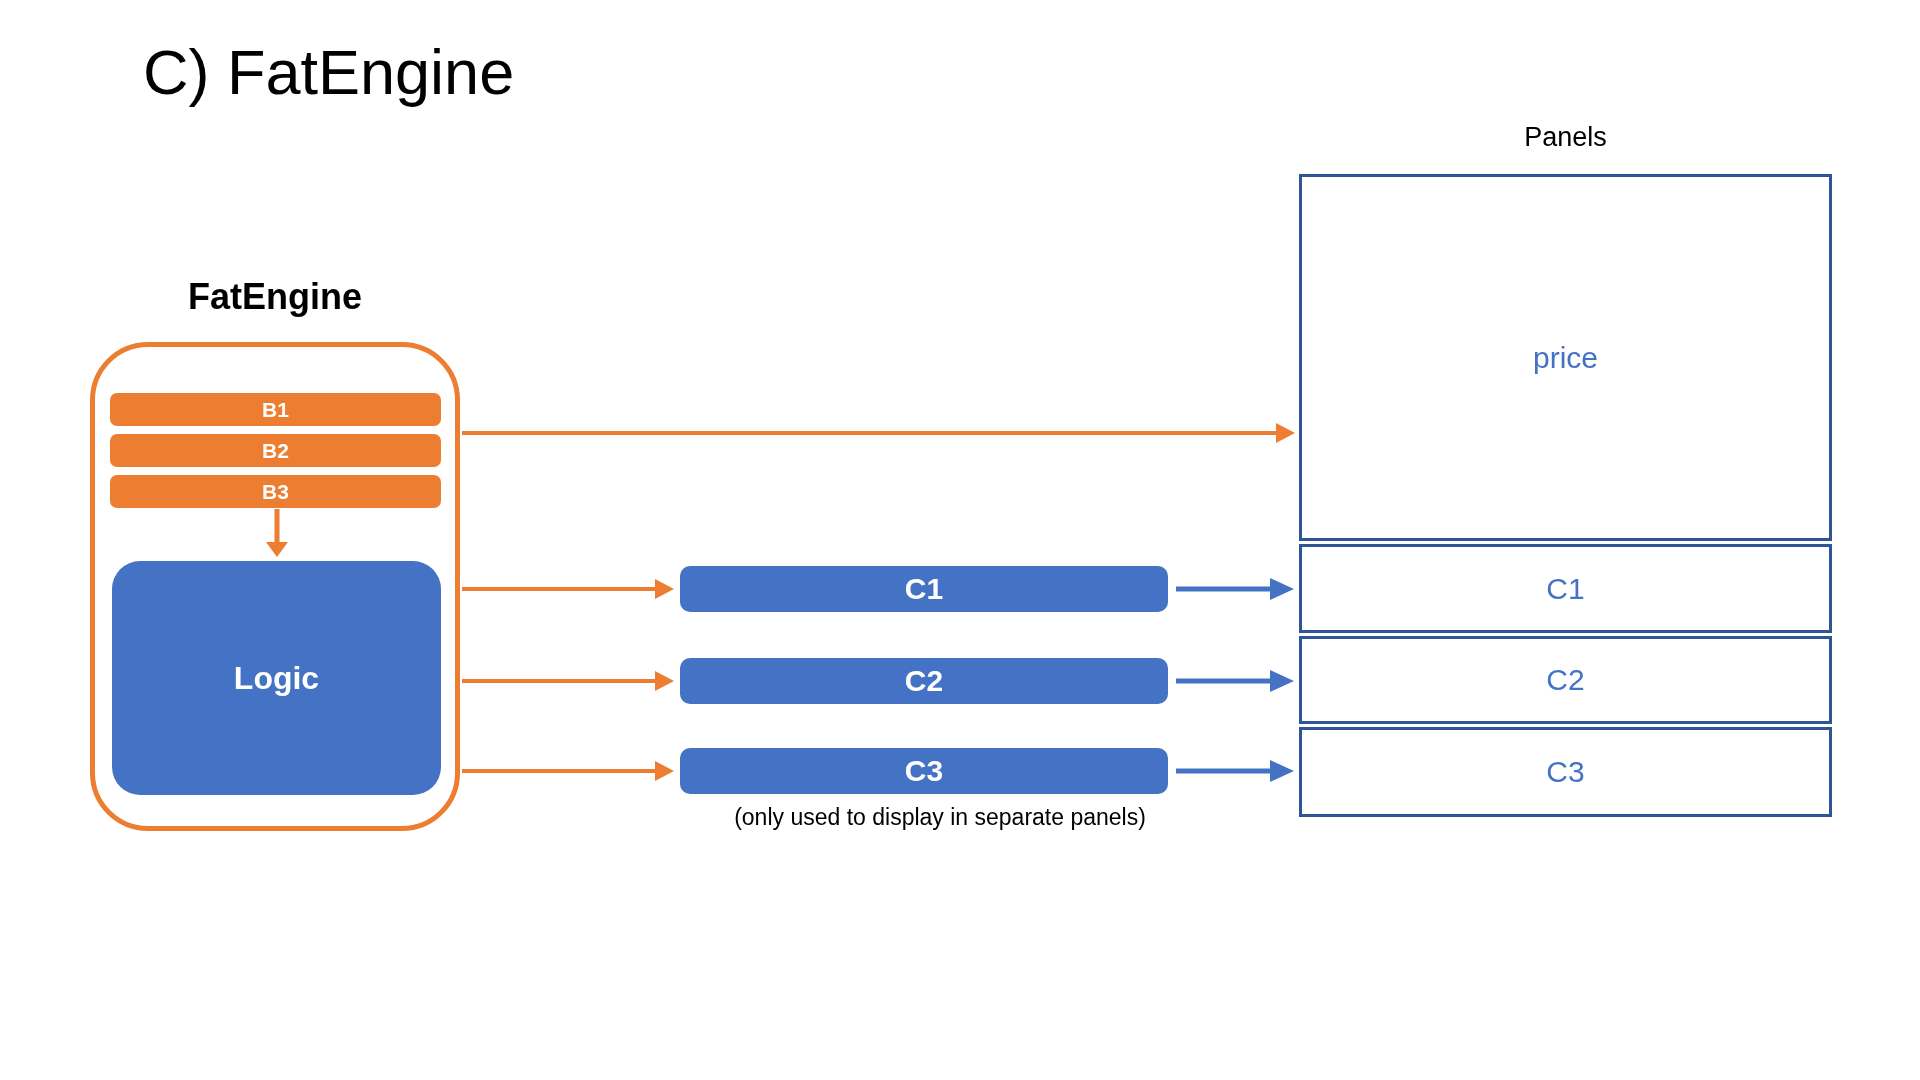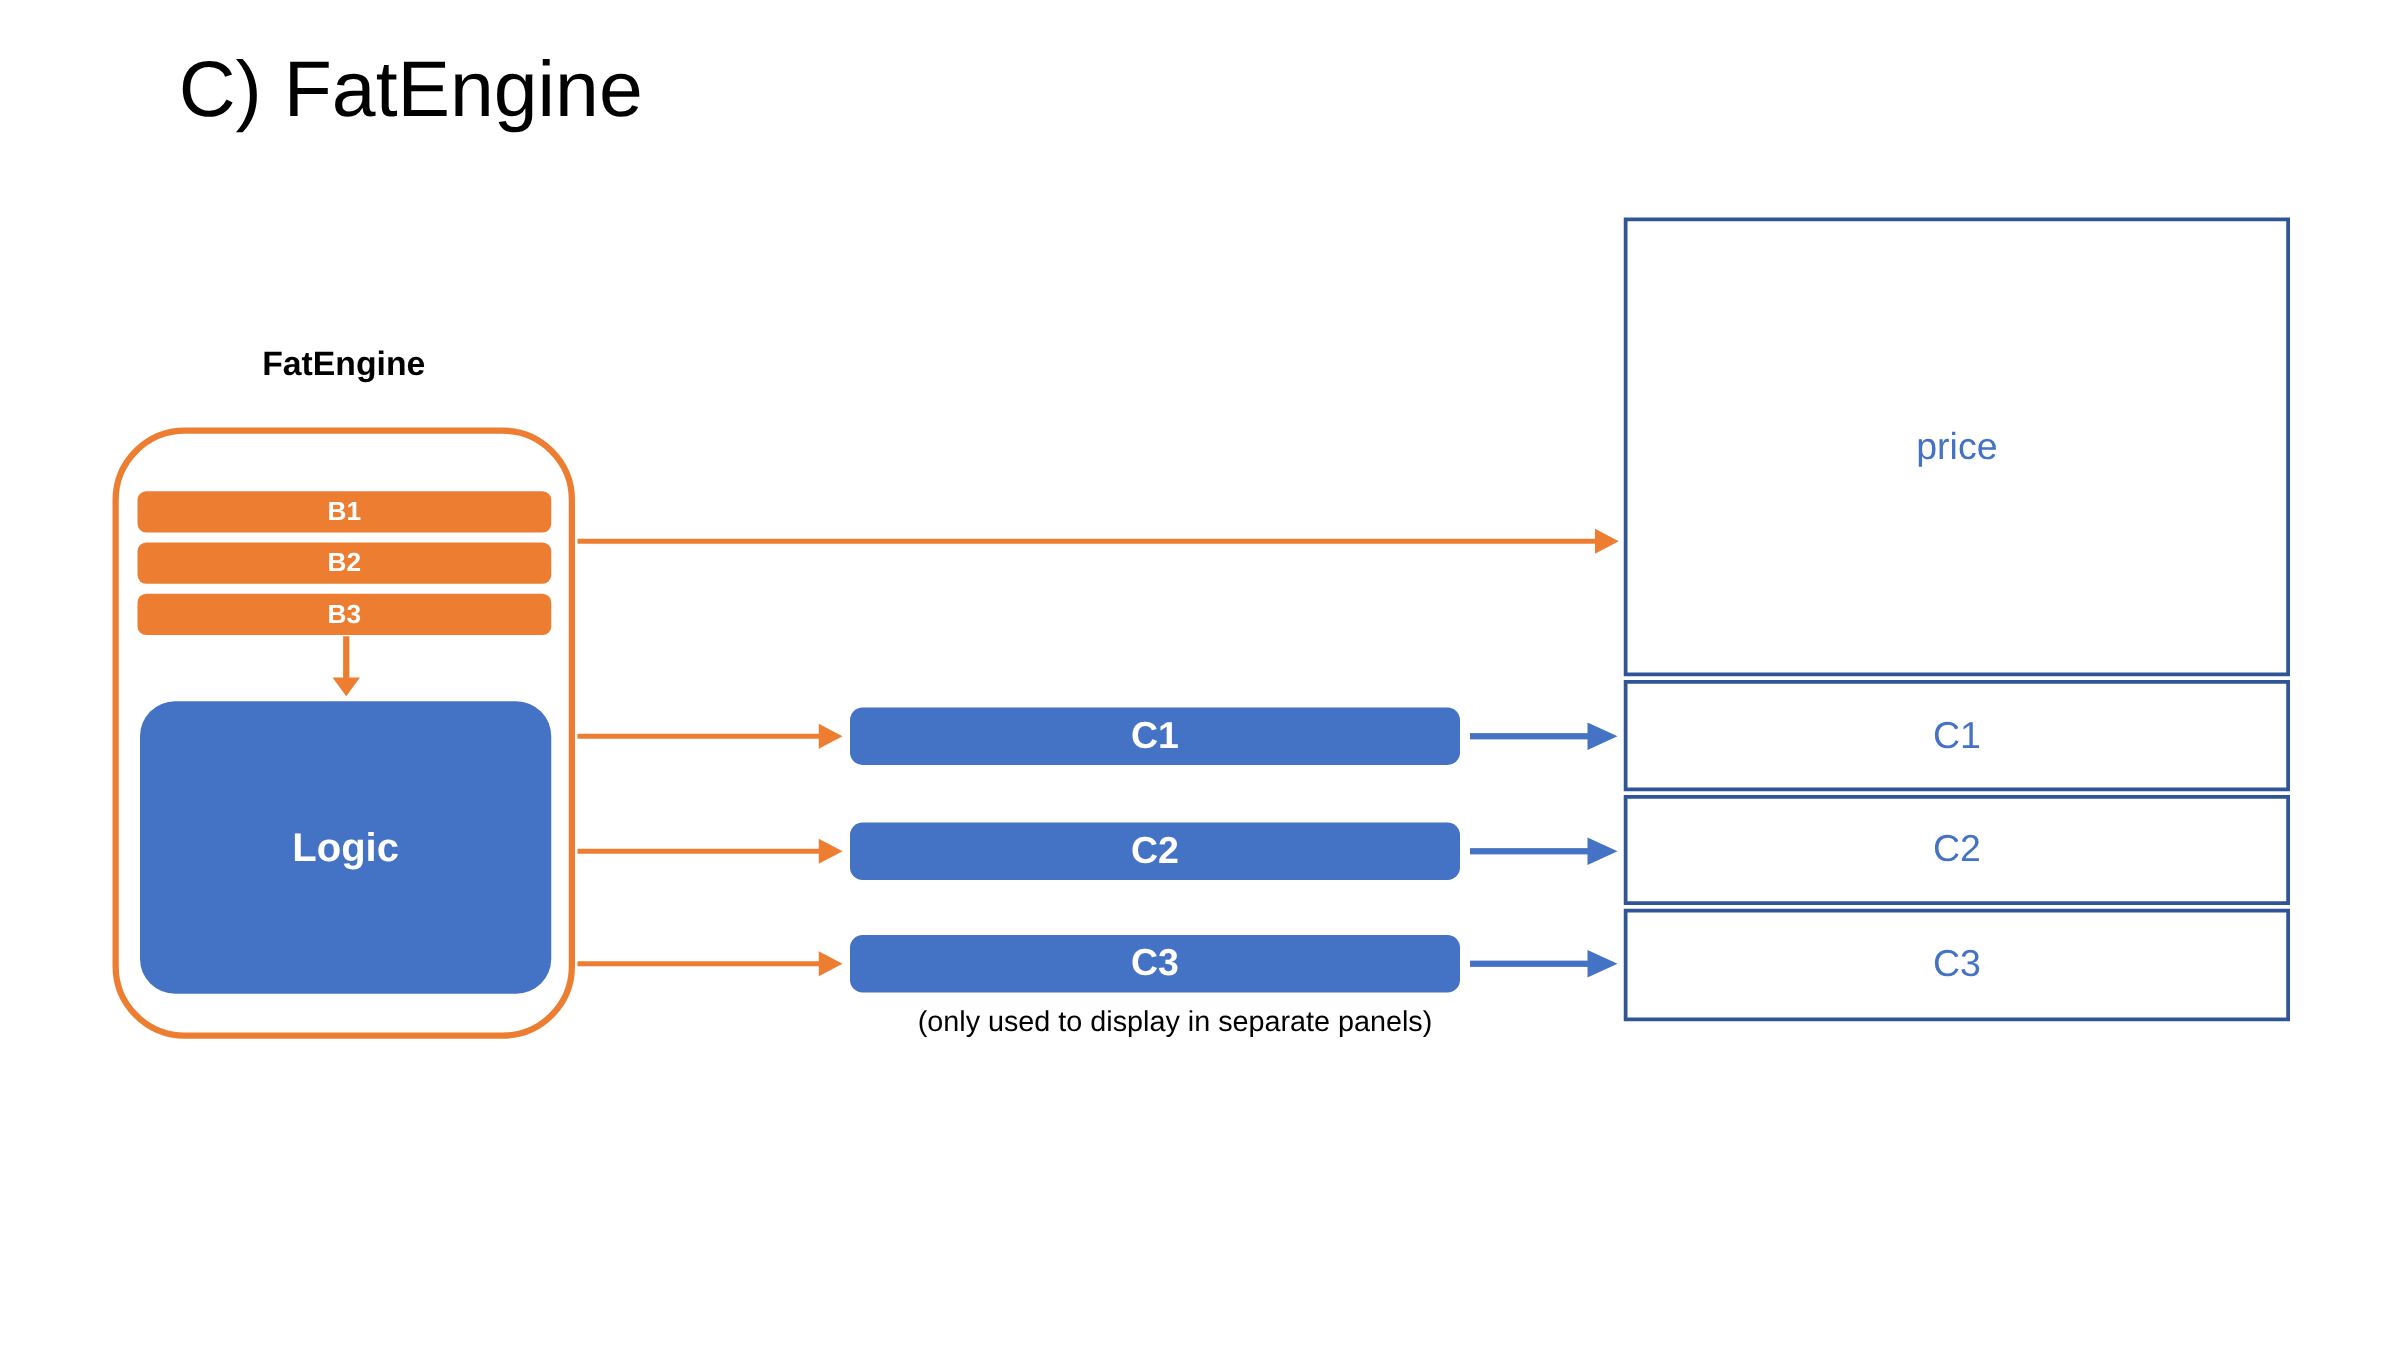--- a/index.html
+++ b/index.html
@@ -22,21 +22,21 @@
     line-height: 1.1;
     color: #000000;
     white-space: nowrap;
   }
 
   
   .fatengine-label {
     position: absolute;
     left: 90px; top: 276px; width: 370px;
     text-align: center;
-    font-size: 27px; font-weight: bold; color: #000000;
+    font-size: 36px; font-weight: bold; color: #000000;
   }
   .fatengine-container {
     position: absolute;
     left: 90px; top: 342px;
     width: 370px; height: 489px;
     box-sizing: border-box;
     border: 5px solid #ED7D31;
     border-radius: 58px;
     background: #ffffff;
   }
@@ -198,18 +198,19 @@
   </div>
   <div class="arrow-h arrow-blue arrow-c2-panel">
     <div class="shaft"></div>
     <div class="head"></div>
   </div>
   <div class="arrow-h arrow-blue arrow-c3-panel">
     <div class="shaft"></div>
     <div class="head"></div>
   </div>
 
+  <div class="panels-title">Panels</div>
   <div class="panel-box panel-price">price</div>
   <div class="panel-box panel-c1">C1</div>
   <div class="panel-box panel-c2">C2</div>
   <div class="panel-box panel-c3">C3</div>
 
 </div>
 
 </body></html>

